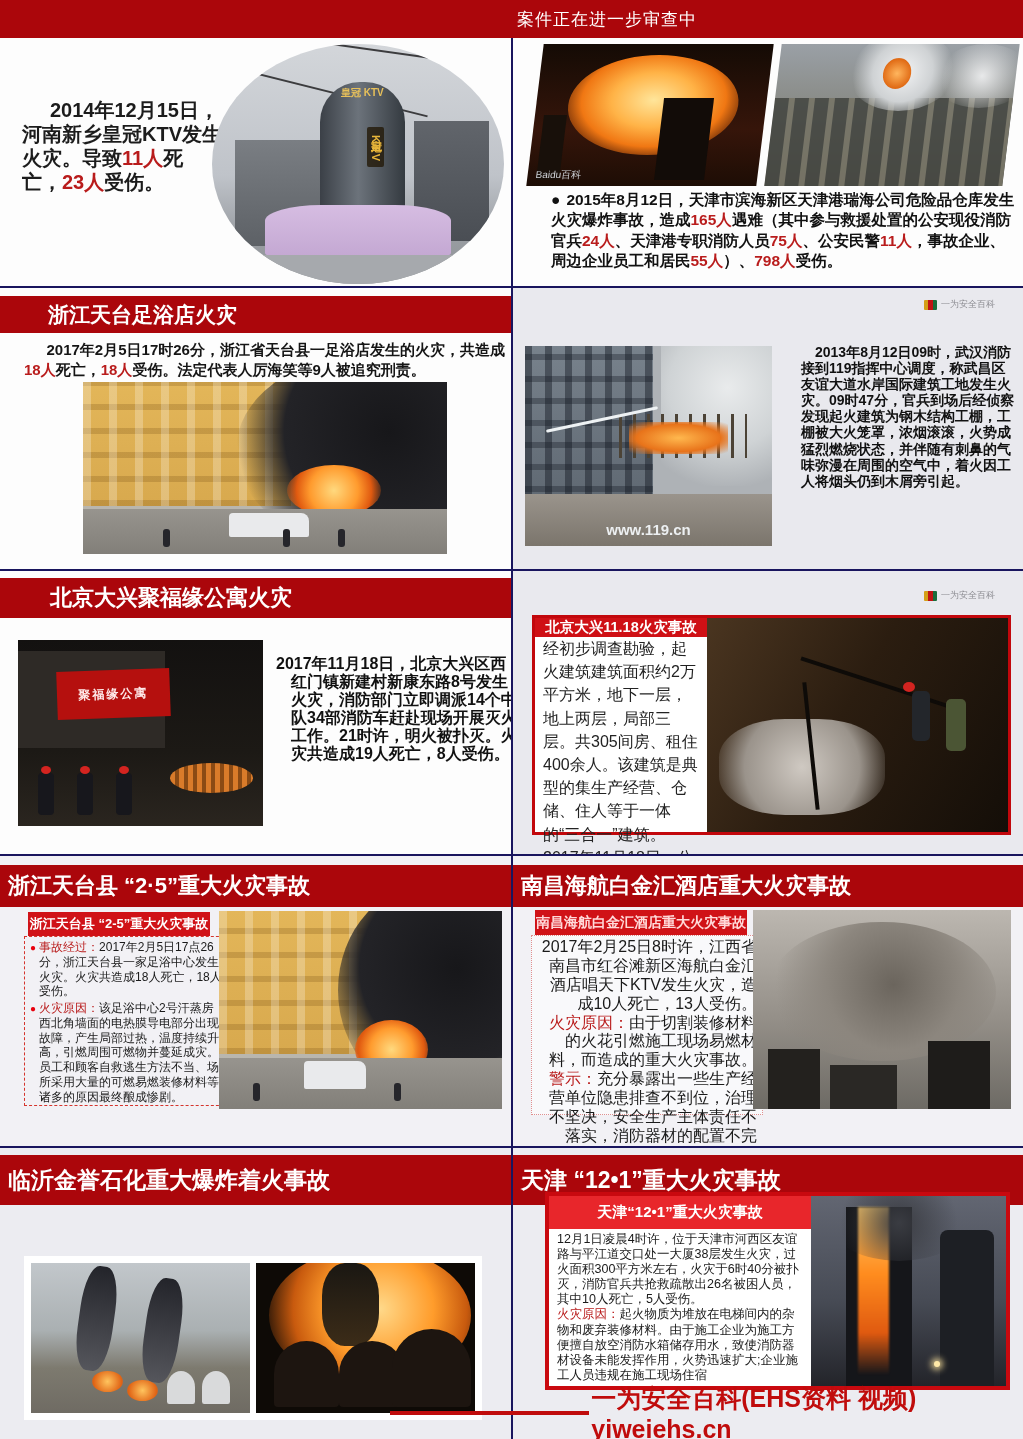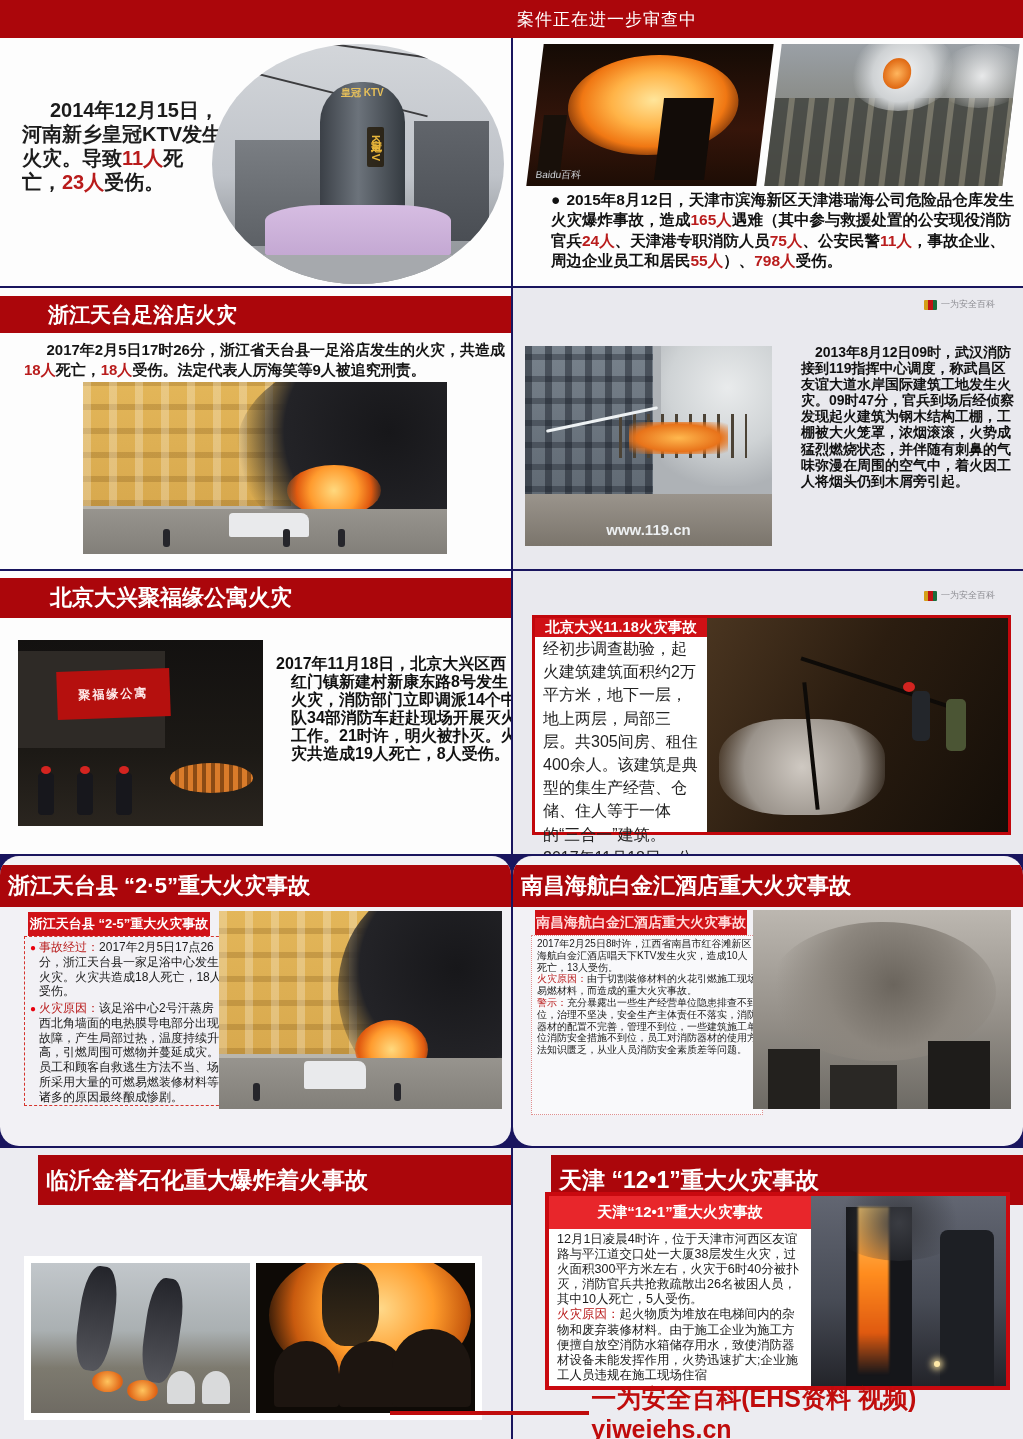--- a/index.html
+++ b/index.html
@@ -3,21 +3,21 @@
 <meta charset="utf-8">
 <style>
   html,body{margin:0;padding:0;background:#2a2a33;}
   .page{position:relative;width:1023px;height:1439px;background:#19155e;overflow:hidden;
         font-family:"Liberation Sans","DejaVu Sans",sans-serif;}
   .grid{display:grid;width:1023px;height:1439px;grid-template-columns:511px 510px;
         grid-template-rows:286px 281px 283px 290px 291px;gap:2px;}
   .panel{position:relative;overflow:hidden;background:#ececf1;}
   .bg-white{background:#fdfdfd;}
   .bg-gray{background:#e9e9ee;}
-  .bg-soft{background:#f2f1f5;border-radius:19px;}
+  .bg-soft{background:#f2f1f5;}
 
   
   .top-banner{position:absolute;left:0;top:0;width:1023px;height:38px;background:#ab060b;z-index:5;}
   .top-banner .ttl{position:absolute;left:517px;top:8px;color:#fff;font-size:17px;font-weight:400;letter-spacing:1px;}
 
   .abs{position:absolute;}
   .rd{color:#b91c1c;}
 
   
   .banner{position:absolute;left:0;width:100%;background:#ab060b;color:#fff;font-weight:700;
@@ -132,30 +132,30 @@
   .tt-hdr{left:28px;top:56px;width:182px;height:24px;background:#d01217;color:#fff;font-size:13px;font-weight:700;
           display:flex;align-items:center;justify-content:center;}
   .tt-dash{left:24px;top:80px;width:193px;height:162px;border:1px dashed #d5342c;padding:3px 5px;font-size:12px;line-height:1.23;color:#1a1a1a;}
   .bullet{display:flex;margin-bottom:2px;}
   .bullet .dot{color:#e8000d;margin-right:3px;font-size:10px;line-height:1.6;}
   .tt-photo{left:219px;top:55px;width:283px;height:198px;}
 
   
   .nc-hdr{left:22px;top:54px;width:212px;height:25px;background:#d01217;color:#ffd9d9;font-size:14px;font-weight:700;
           display:flex;align-items:center;justify-content:center;}
-  .nc-box{left:18px;top:79px;width:220px;height:174px;border:1px dotted #e09090;padding:2px 5px;font-size:10px;line-height:1.18;color:#1a1a1a;background:rgba(255,255,255,.55);}
+  .nc-box{left:18px;top:79px;width:220px;height:174px;border:1px dotted #e09090;padding:2px 5px;font-size:16px;line-height:1.18;color:#1a1a1a;background:rgba(255,255,255,.55);text-align:right;}
   .nc-photo{left:240px;top:54px;width:258px;height:199px;background:linear-gradient(180deg,#bcb7b0 0%,#948f88 55%,#6d6a64 100%);overflow:hidden;}
   .nc-smoke{position:absolute;left:6%;top:6%;width:88%;height:70%;border-radius:50%;
       background:radial-gradient(circle at 55% 45%,#6b655d 0%,#8c867e 45%,rgba(140,134,126,0) 80%);}
   .nc-b1{position:absolute;left:6%;bottom:0;width:20%;height:30%;background:#23211e;}
   .nc-b2{position:absolute;left:30%;bottom:0;width:26%;height:22%;background:#2a2825;}
   .nc-b3{position:absolute;right:8%;bottom:0;width:24%;height:34%;background:#1e1c1a;}
 
   
-  .ly-banner{top:7px;height:50px;font-size:23px;margin-left:38px;}
+  .ly-banner{top:7px;height:50px;font-size:23px;}
   .ly-banner span{padding-left:8px;}
   .ly-para{left:30px;top:66px;width:452px;font-size:14.5px;font-weight:500;line-height:1.4;color:#111;}
   .ly-card{left:24px;top:108px;width:458px;height:164px;background:#fff;display:flex;gap:6px;padding:7px;box-sizing:border-box;}
   .ly-ph1{flex:1;position:relative;background:linear-gradient(180deg,#c2c7cb 0%,#aab0b2 45%,#7d7a6f 70%,#6f6b63 100%);overflow:hidden;}
   .ly-smk{position:absolute;width:16%;height:70%;top:2%;background:linear-gradient(180deg,#23242a,#55565c);border-radius:40%;transform:rotate(8deg);}
   .ly-tank{position:absolute;bottom:6%;width:13%;height:22%;border-radius:50% 50% 8% 8%;background:#d9dadb;}
   .ly-fire{position:absolute;bottom:14%;width:14%;height:14%;border-radius:50%;background:radial-gradient(circle,#ffc45e,#e06314 75%,rgba(0,0,0,0));}
   .ly-ph2{flex:1;position:relative;background:#0e0a06;overflow:hidden;}
   .ly2-glow{position:absolute;left:6%;top:-10%;width:92%;height:90%;border-radius:50%;
       background:radial-gradient(circle at 55% 45%,#ffd98a 0%,#ff9c2b 40%,#c85a0e 65%,rgba(30,12,4,0) 90%);}

